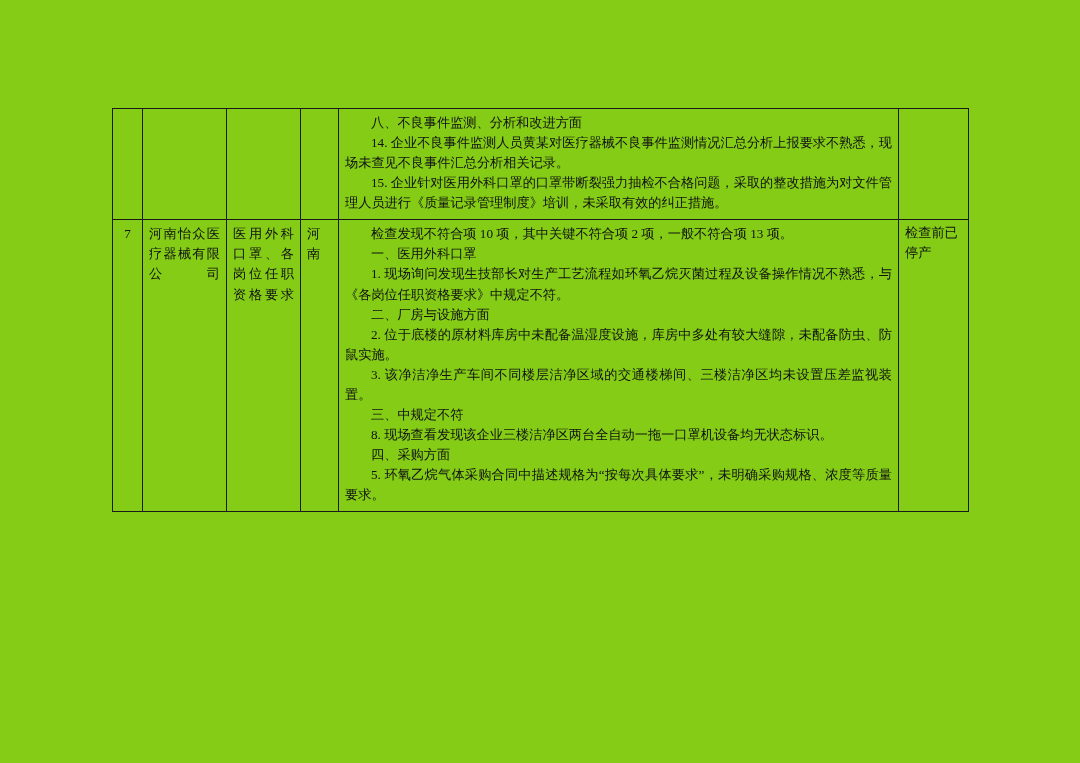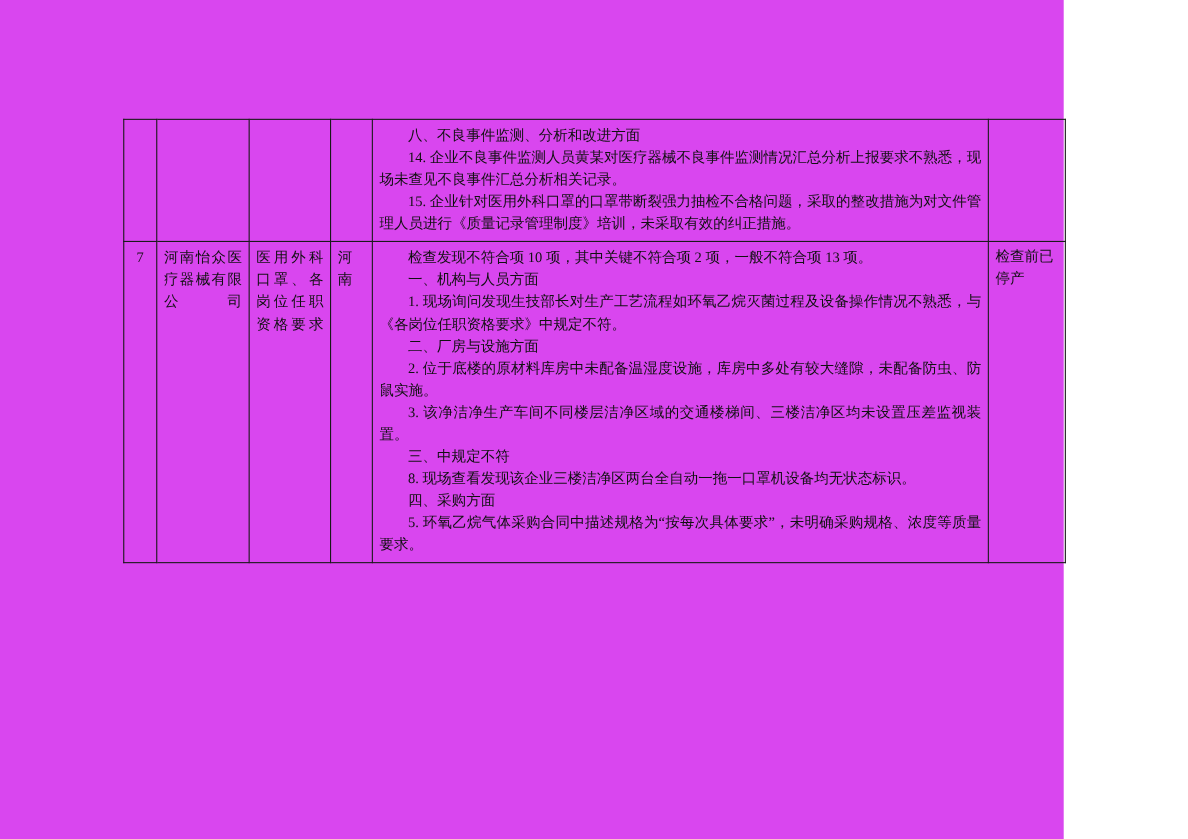--- a/index.html
+++ b/index.html
@@ -9,23 +9,23 @@
   }
   body {
     width: 1080px;
     height: 763px;
     font-family: "Liberation Serif", "DejaVu Serif", serif;
     color: #111111;
     overflow: hidden;
   }
   .page {
     position: relative;
-    width: 967px;
+    width: 1080px;
     height: 763px;
-    background: #d946ef;
+    background: #84cc16;
   }
   table.doc-table {
     position: absolute;
     left: 112px;
     top: 108px;
     width: 856px;
     border-collapse: collapse;
     table-layout: fixed;
   }
   table.doc-table td {
@@ -109,21 +109,21 @@
         </td>
         <td class="status"></td>
       </tr>
       <tr>
         <td class="idx">7</td>
         <td class="company">河南怡众医疗器械有限公司</td>
         <td class="product">医用外科口罩、各岗位任职资格要求</td>
         <td class="region">河南</td>
         <td class="detail">
           <p class="p">检查发现不符合项 10 项，其中关键不符合项 2 项，一般不符合项 13 项。</p>
-          <p class="p">一、机构与人员方面</p>
+          <p class="p">一、医用外科口罩</p>
           <p class="p">1. 现场询问发现生技部长对生产工艺流程如环氧乙烷灭菌过程及设备操作情况不熟悉，与《各岗位任职资格要求》中规定不符。</p>
           <p class="p">二、厂房与设施方面</p>
           <p class="p">2. 位于底楼的原材料库房中未配备温湿度设施，库房中多处有较大缝隙，未配备防虫、防鼠实施。</p>
           <p class="p">3. 该净洁净生产车间不同楼层洁净区域的交通楼梯间、三楼洁净区均未设置压差监视装置。</p>
           <p class="p">三、中规定不符</p>
           <p class="p">8. 现场查看发现该企业三楼洁净区两台全自动一拖一口罩机设备均无状态标识。</p>
           <p class="p">四、采购方面</p>
           <p class="p">5. 环氧乙烷气体采购合同中描述规格为“按每次具体要求”，未明确采购规格、浓度等质量要求。</p>
         </td>
         <td class="status">检查前已停产</td>

